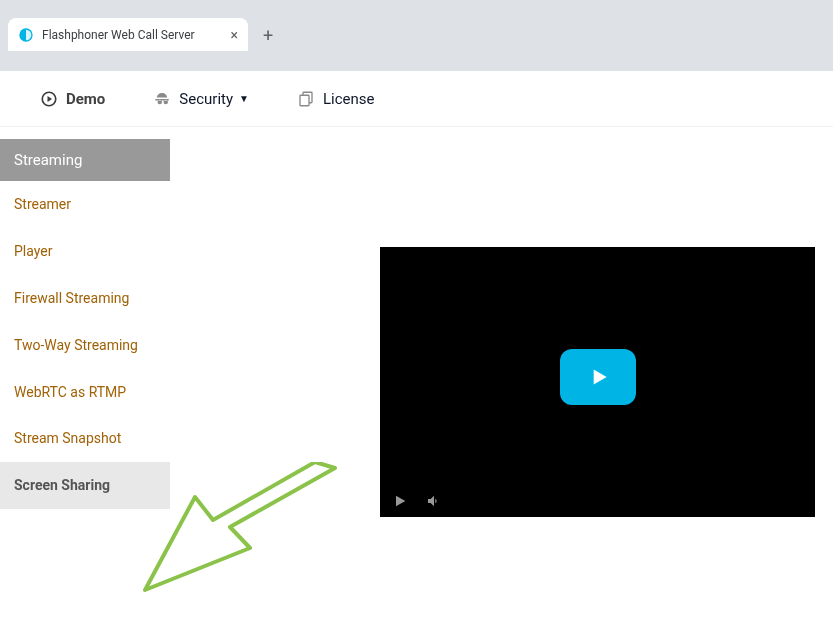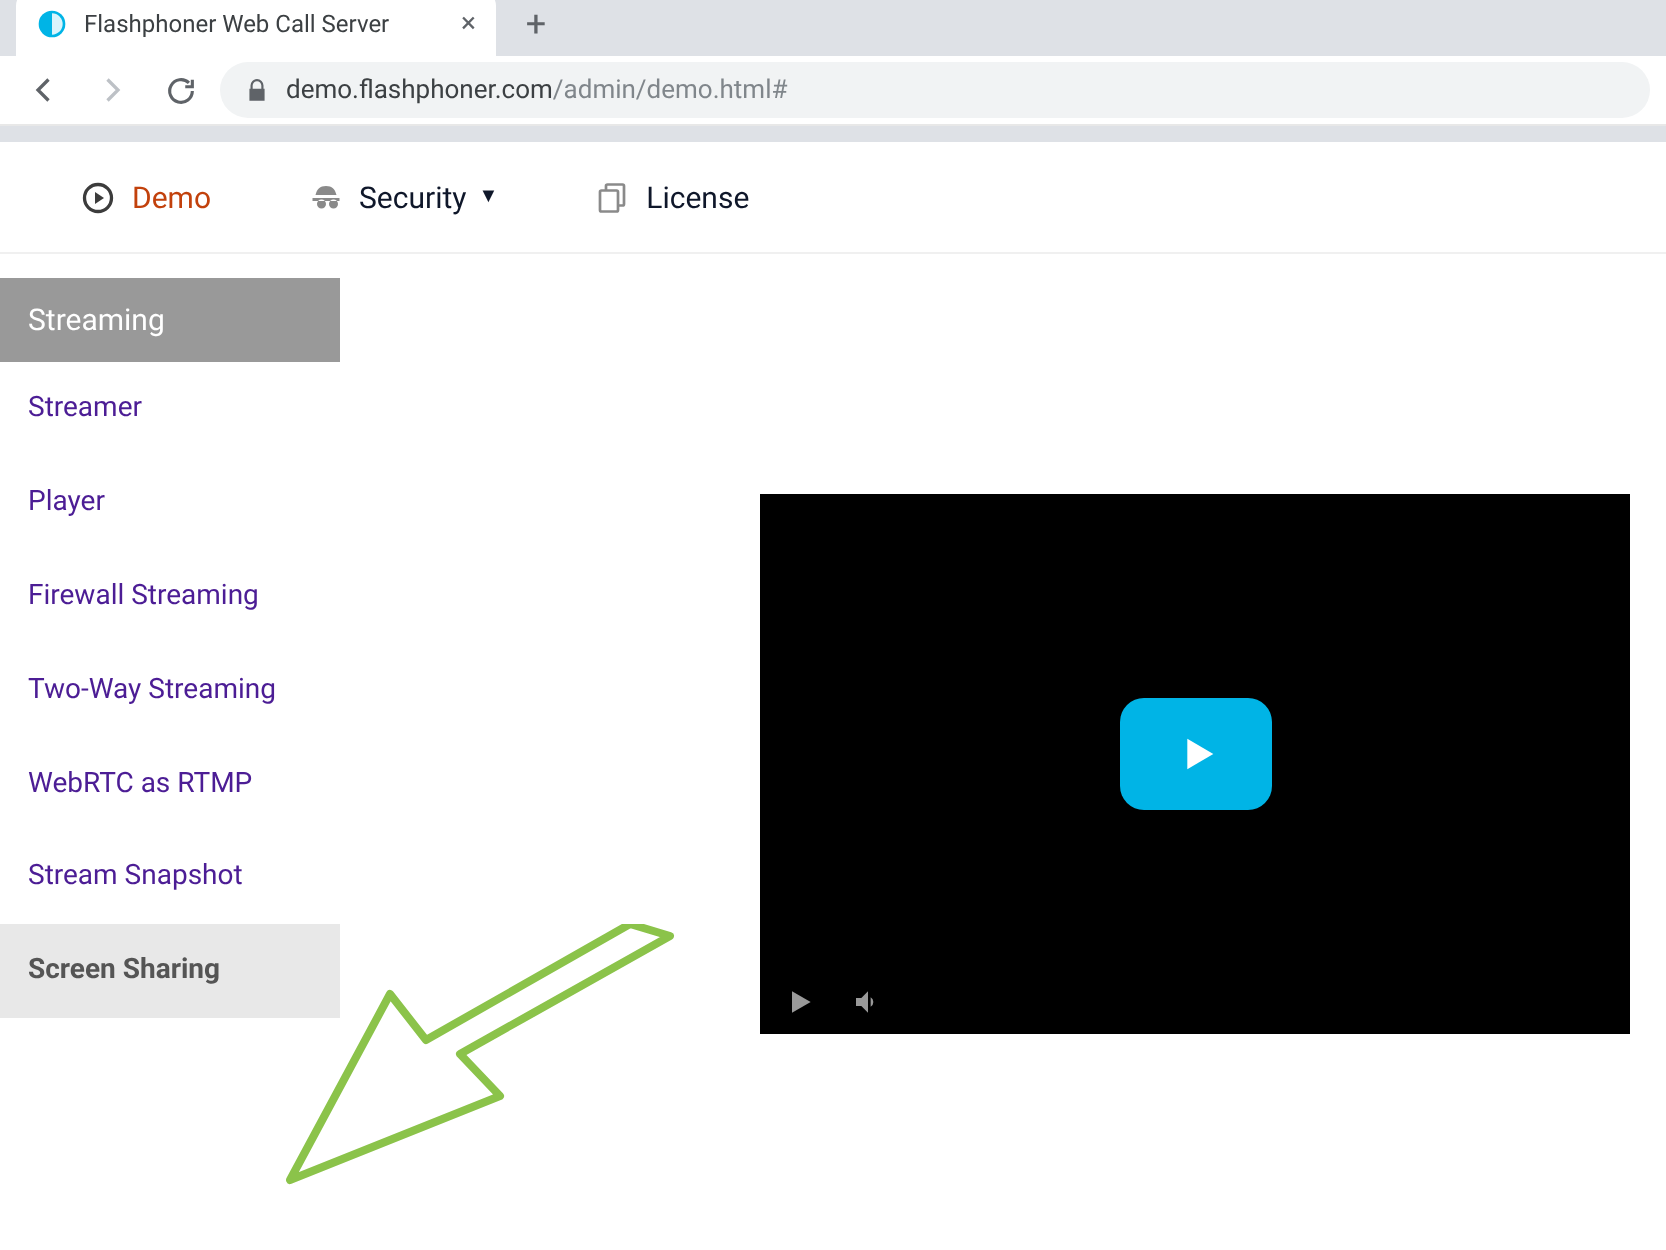--- a/index.html
+++ b/index.html
@@ -1,44 +1,44 @@
 <!DOCTYPE html>
 <html><head>
   <meta charset="utf-8">
   <style>
     * { margin: 0; padding: 0; box-sizing: border-box; }
     body { font-family: -apple-system, BlinkMacSystemFont, "Segoe UI", Roboto, Arial, sans-serif; background: #fff; width: 833px; height: 625px; overflow: hidden; }
     
     
     .browser-chrome { background: #dee1e6; height: 71px; }
-    .tab-strip { height: 28px; display: flex; align-items: flex-end; padding-left: 8px; }
+    .tab-strip { height: 51px; display: flex; align-items: flex-end; padding-left: 8px; }
     .tab { background: #fff; height: 33px; width: 240px; border-radius: 8px 8px 0 0; display: flex; align-items: center; padding: 0 10px; gap: 8px; font-size: 12px; color: #3c4043; }
     .tab svg.favicon { width: 16px; height: 16px; flex-shrink: 0; }
     .tab-title { flex: 1; overflow: hidden; white-space: nowrap; text-overflow: ellipsis; }
     .tab-close { color: #5f6368; font-size: 14px; cursor: pointer; }
     .new-tab { width: 28px; height: 28px; display: flex; align-items: center; justify-content: center; color: #5f6368; font-size: 18px; margin-left: 6px; margin-bottom: 2px; cursor: pointer; }
     .toolbar { background: #fff; height: 35px; display: flex; align-items: center; padding: 0 8px; gap: 6px; border-bottom: 1px solid #e8e8e8; }
     .nav-btn { width: 28px; height: 28px; display: flex; align-items: center; justify-content: center; color: #5f6368; cursor: pointer; border-radius: 50%; }
     .nav-btn.disabled { color: #bdc1c6; }
     .addr-bar { flex: 1; height: 28px; background: #f1f3f4; border-radius: 14px; display: flex; align-items: center; padding: 0 12px; gap: 8px; font-size: 13px; color: #3c4043; }
     .lock-icon { color: #5f6368; }
     .url-gray { color: #80868b; }
     
     
     .top-nav { height: 56px; display: flex; align-items: center; padding: 0 40px; gap: 48px; border-bottom: 1px solid #f0f0f0; }
     .nav-item { display: flex; align-items: center; gap: 8px; color: #0f172a; font-size: 15px; cursor: pointer; }
-    .nav-item.active { color: #c2410c; font-weight: 400; }
+    .nav-item.active { color: #404040; font-weight: 700; }
     .nav-item svg { width: 18px; height: 18px; }
     .caret { font-size: 10px; margin-left: -2px; }
     
     
     .main { display: flex; }
     .sidebar { width: 170px; padding-top: 12px; }
     .sidebar-header { background: #999; color: #fff; padding: 12px 14px; font-size: 15px; }
-    .sidebar-item { padding: 14px 14px; font-size: 14px; color: #4c1d95; cursor: pointer; line-height: 1.35; }
+    .sidebar-item { padding: 14px 14px; font-size: 14px; color: #a16207; cursor: pointer; line-height: 1.35; }
     .sidebar-item.highlighted { background: #e8e8e8; color: #555; font-weight: bold; }
     
     .content { flex: 1; position: relative; padding-top: 120px; padding-left: 210px; }
     .video-player { width: 435px; height: 270px; background: #000; position: relative; }
     .play-btn-center { position: absolute; left: 50%; top: 48%; transform: translate(-50%, -50%); width: 76px; height: 56px; background: #00b4e6; border-radius: 12px; display: flex; align-items: center; justify-content: center; cursor: pointer; }
     .play-btn-center svg { width: 26px; height: 26px; }
     .video-controls { position: absolute; bottom: 8px; left: 12px; display: flex; gap: 18px; align-items: center; }
     .video-controls svg { width: 16px; height: 16px; fill: #999; cursor: pointer; }
     
     
@@ -51,43 +51,20 @@
   <div class="tab-strip">
     <div class="tab">
       <svg class="favicon" viewBox="0 0 24 24">
           <circle cx="12" cy="12" r="10" fill="#00b4e6"></circle>
           <path d="M12 4 A8 8 0 0 1 12 20 Z" fill="#fff" opacity="0.85"></path>
         </svg>
       <span class="tab-title">Flashphoner Web Call Server</span>
       <span class="tab-close">×</span>
     </div>
     <div class="new-tab">+</div>
-  </div>
-  <div class="toolbar">
-    <div class="nav-btn">
-      <svg width="18" height="18" viewBox="0 0 24 24" fill="none" stroke="#5f6368" stroke-width="2.2">
-          <path d="M15 5 L8 12 L15 19"></path>
-        </svg>
-    </div>
-    <div class="nav-btn disabled">
-      <svg width="18" height="18" viewBox="0 0 24 24" fill="none" stroke="#bdc1c6" stroke-width="2.2">
-          <path d="M9 5 L16 12 L9 19"></path>
-        </svg>
-    </div>
-    <div class="nav-btn">
-      <svg width="17" height="17" viewBox="0 0 24 24" fill="none" stroke="#5f6368" stroke-width="2.2">
-          <path d="M20 12 A8 8 0 1 1 17.6 6.3 M20 4 L20 9 L15 9"></path>
-        </svg>
-    </div>
-    <div class="addr-bar">
-      <svg class="lock-icon" width="13" height="13" viewBox="0 0 24 24" fill="#5f6368">
-          <path d="M6 10V7a6 6 0 0 1 12 0v3h1v11H5V10h1zm2 0h8V7a4 4 0 0 0-8 0v3z"></path>
-        </svg>
-      <span><span>demo.flashphoner.com</span><span class="url-gray">/admin/demo.html#</span></span>
-    </div>
   </div>
 </div>
 
 <div class="top-nav">
   <div class="nav-item active">
     <svg viewBox="0 0 24 24">
         <circle cx="12" cy="12" r="9" fill="none" stroke="#3c3c3c" stroke-width="2.2"></circle>
         <path d="M10 8 L16 12 L10 16 Z" fill="#3c3c3c"></path>
       </svg>
     <span>Demo</span>

